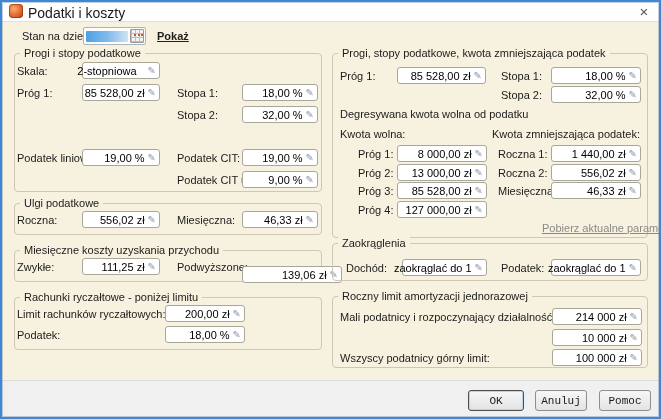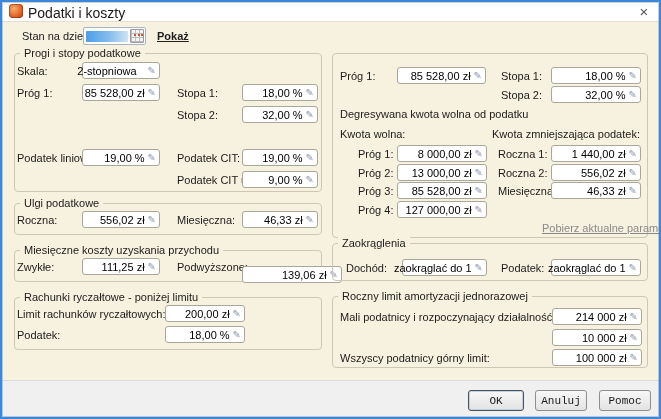--- a/index.html
+++ b/index.html
@@ -178,20 +178,21 @@
     <span class="pencil">✎</span>
   </div>
 
   <span class="lbl" style="left:17px;top:329px;">Podatek:</span>
   <div class="fld" style="left:165px;top:326px;width:80px;">
     <span class="val">18,00 %</span>
     <span class="pencil">✎</span>
   </div>
 
   <div class="grp" style="left:332px;top:53px;width:316px;height:185px;"></div>
+  <span class="legend" style="left:338px;top:47px;">Progi, stopy podatkowe, kwota zmniejszająca podatek</span>
 
   <span class="lbl" style="left:340px;top:70px;">Próg 1:</span>
   <div class="fld" style="left:397px;top:67px;width:89px;">
     <span class="val">85 528,00 zł</span>
     <span class="pencil">✎</span>
   </div>
 
   <span class="lbl" style="left:501px;top:70px;">Stopa 1:</span>
   <div class="fld" style="left:551px;top:67px;width:90px;">
     <span class="val">18,00 %</span>

